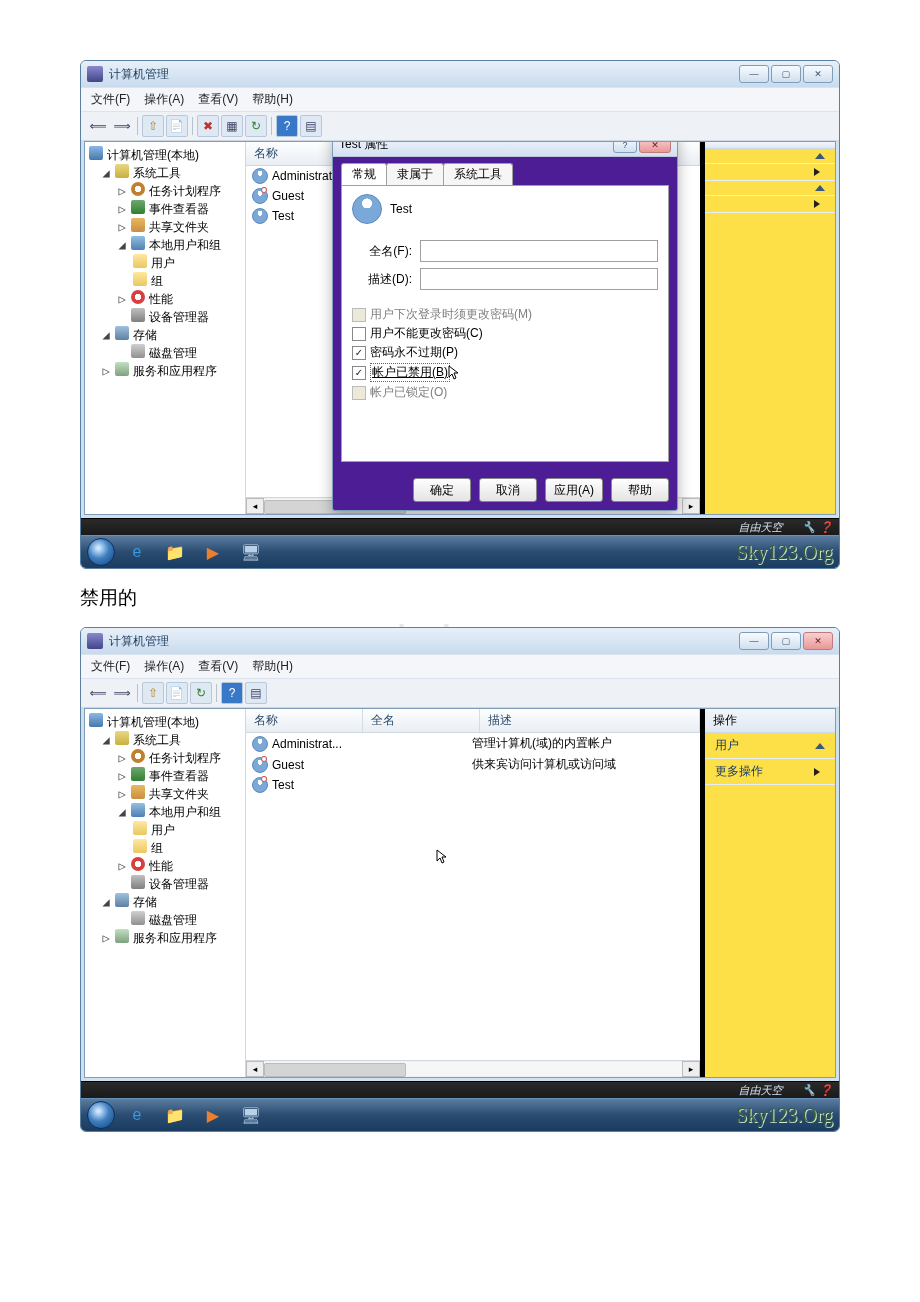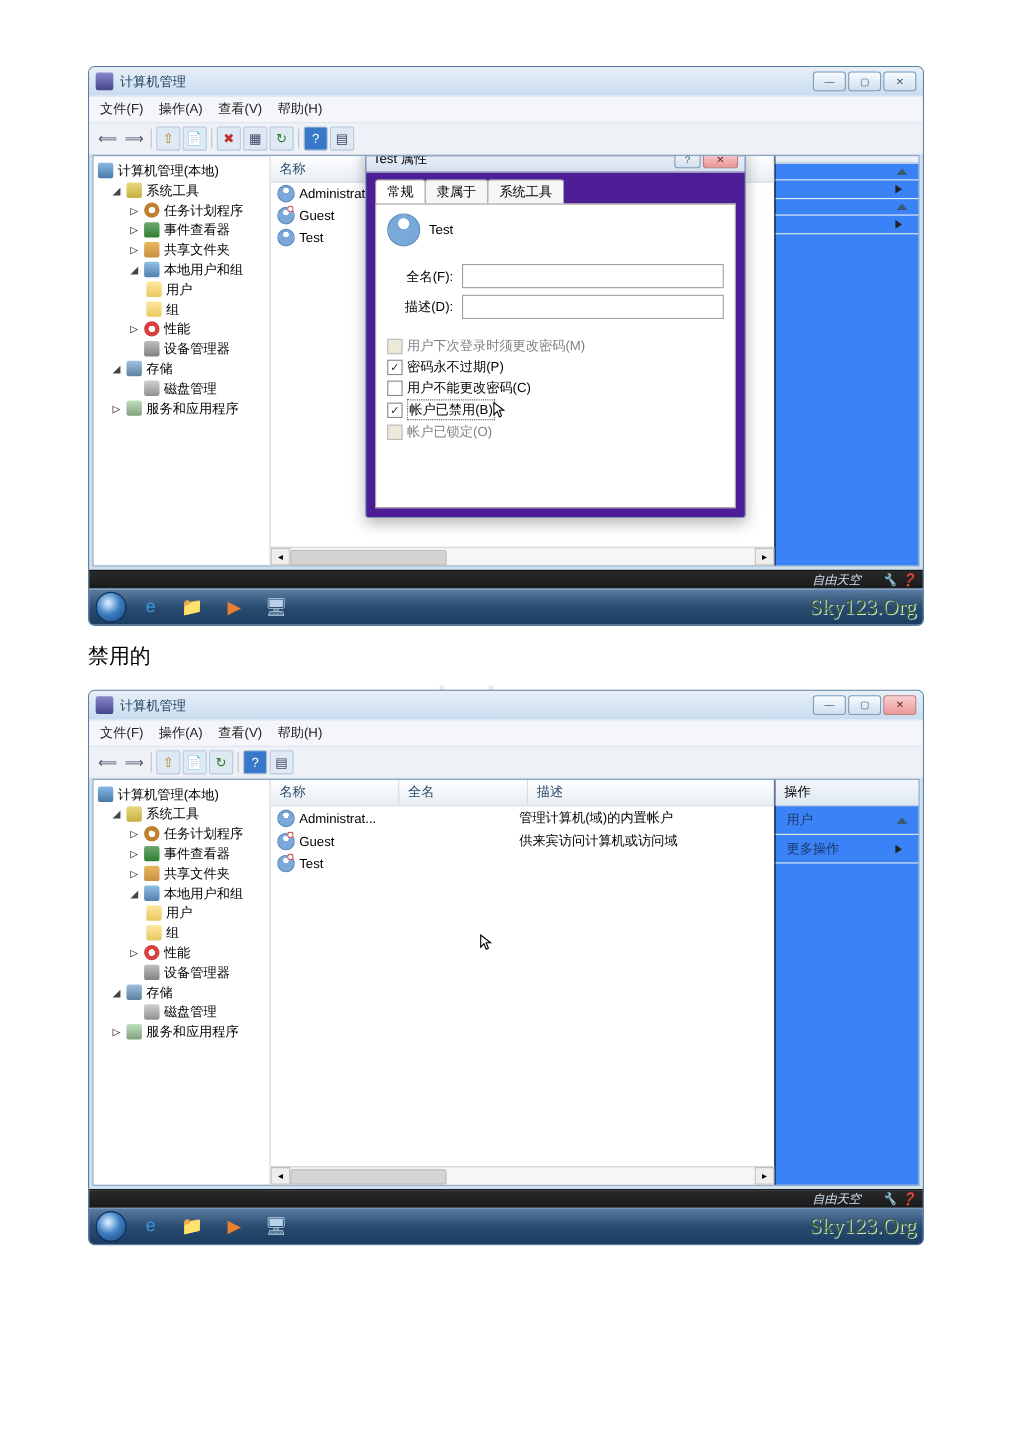--- a/index.html
+++ b/index.html
@@ -123,22 +123,22 @@
     border-right: 1px solid #cfd8e2;
     overflow: hidden;
   }
   .list-pane {
     flex: 1;
     position: relative;
     overflow: hidden;
   }
   .action-pane {
     width: 130px;
-    border-left: 1px solid #000000;
-    background: #3b82f6;
+    border-left: 5px solid #000000;
+    background: #fde047;
   }
   .action-pane .ap-hdr {
     background: linear-gradient(#f2f6fb, #dfe8f2);
     padding: 3px 8px;
     border-bottom: 1px solid #cfd8e2;
   }
   .ap-item {
     padding: 4px 10px;
     border-bottom: 1px solid #e8eef5;
     display: flex; justify-content: space-between; align-items: center;
@@ -176,21 +176,21 @@
   }
 
   
   .tree {
     padding: 4px 2px;
     font-size: 12px;
     line-height: 18px;
   }
   .tree-row {
     display: flex;
-    align-items: center;
+    align-items: flex-start;
     gap: 4px;
     padding: 0 2px;
     white-space: nowrap;
   }
   .tv { width: 10px; text-align:center; color:#444; font-family: monospace; }
   .ico {
     width: 14px; height: 14px;
     border-radius: 2px;
     display:inline-block;
     flex: none;
@@ -495,41 +495,47 @@
             <div class="dlg-row">
               <span class="lab">描述(D):</span>
               <input type="text" style="">
             </div>
             <div style="height:8px"></div>
             <div class="chk-row">
                 <span class="chk disabled"></span>
                 <span>用户下次登录时须更改密码(M)</span>
               </div>
             <div class="chk-row enabled">
+                <span class="chk"></span>
+                <span>用户不能更改密码(C)</span>
+              </div>
+            <div class="chk-row enabled">
                 <span class="chk checked"></span>
                 <span>密码永不过期(P)</span>
               </div>
-            <div class="chk-row enabled">
-                <span class="chk"></span>
-                <span>用户不能更改密码(C)</span>
-              </div>
             <div class="chk-row enabled" style="position:relative;">
               <span class="chk checked"></span>
-              <span style="border:1px dotted #666;padding:0 1px;">帐户已禁用(B)</span>
+              <span style="border:1px dotted #666;padding:0 1px;text-decoration:underline;">帐户已禁用(B)</span>
               <div class="cursor" style="left:96px;top:2px;">
                 <svg viewBox="0 0 12 16">
                     <path d="M1 1 L1 12 L4 9 L6 14 L8 13 L6 8 L10 8 Z" fill="#fff" stroke="#000" stroke-width="1"></path>
                   </svg>
               </div>
             </div>
             <div class="chk-row">
                 <span class="chk disabled"></span>
                 <span>帐户已锁定(O)</span>
               </div>
             <div style="height:50px"></div>
+          </div>
+          <div class="dlg-btns">
+            <div class="dlg-btn">确定</div>
+            <div class="dlg-btn">取消</div>
+            <div class="dlg-btn">应用(A)</div>
+            <div class="dlg-btn">帮助</div>
           </div>
         </div>
 
         <div class="hscroll">
           <div class="sbtn">◂</div>
             <div class="track">
               <div class="thumb"></div>
             </div>
             <div class="sbtn">▸</div>
         </div>

